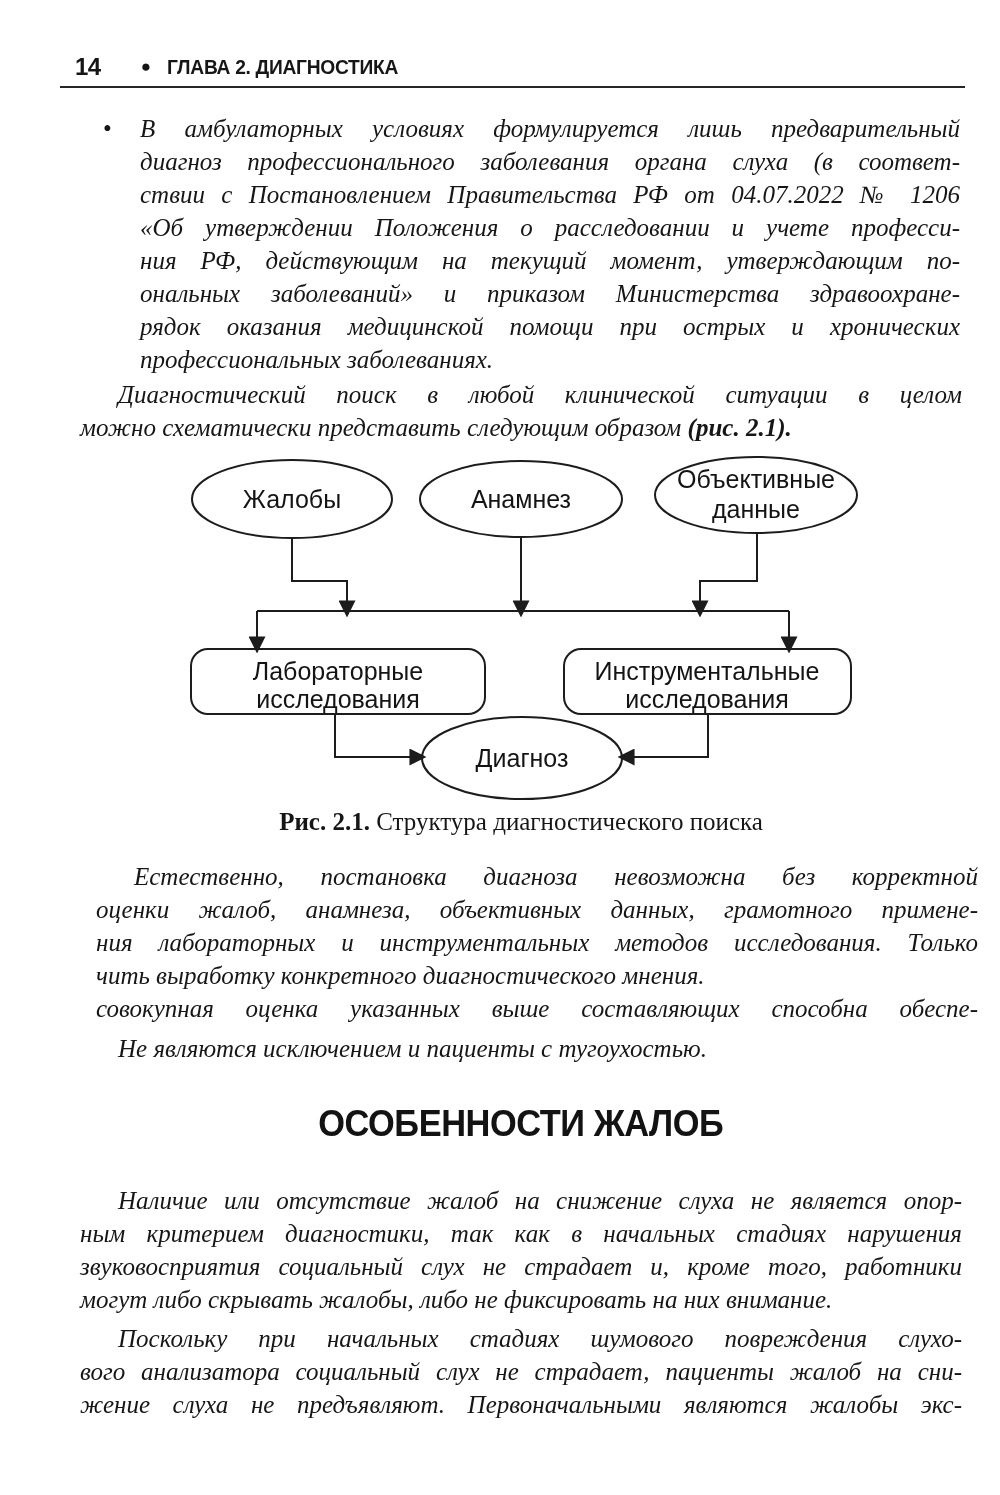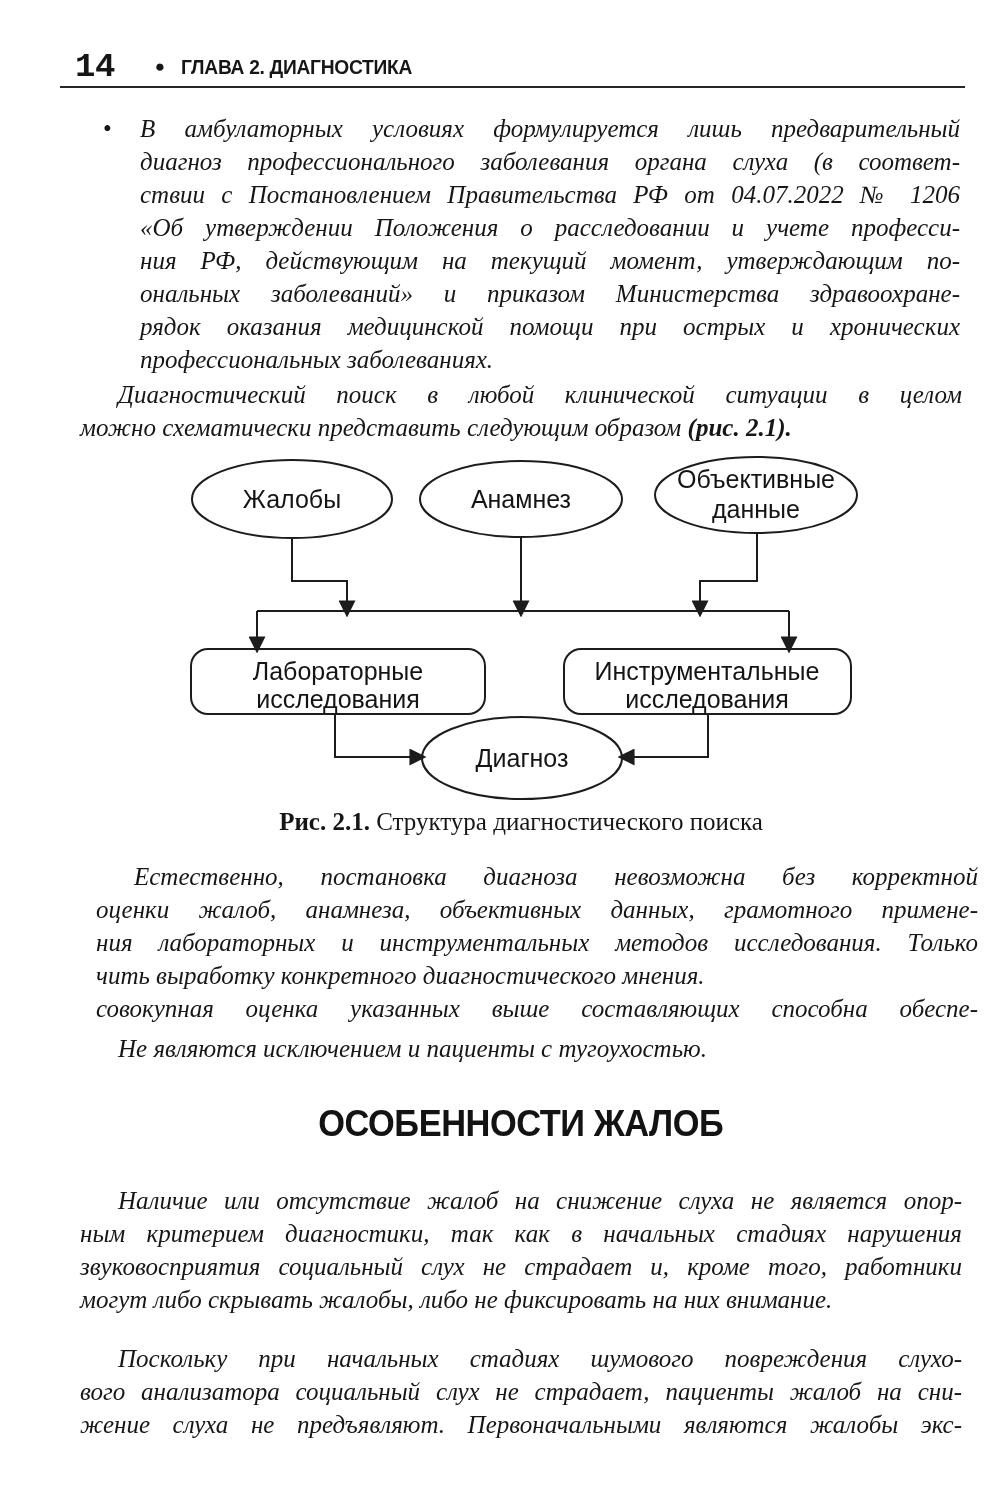--- a/index.html
+++ b/index.html
@@ -3,21 +3,21 @@
 <meta charset="utf-8">
 <style>
   html,body{margin:0;padding:0;background:#ffffff;}
   .page{
     position:relative;width:1000px;height:1495px;background:#ffffff;
     font-family:"Liberation Serif",serif;color:#161616;overflow:hidden;
   }
   
   .hdr{position:absolute;left:75px;top:52px;width:890px;height:30px;
        font-family:"Liberation Sans",sans-serif;font-weight:bold;display:flex;align-items:center;}
-  .hdr .pnum{font-size:34px;letter-spacing:-0.5px;font-family:Liberation Mono, monospace;}
+  .hdr .pnum{font-size:24px;letter-spacing:-0.5px;}
   .hdr .hb{font-size:17px;margin-left:40px;}
   .hdr .chap{font-size:20px;margin-left:16px;letter-spacing:-0.3px;transform:scaleX(0.96);transform-origin:left center;}
   .rule{position:absolute;left:60px;top:86px;width:905px;height:0;border-top:2.5px solid #262626;}
   
   .blk{position:absolute;font-size:25px;line-height:33px;font-style:italic;}
   .jl{text-align:justify;text-align-last:justify;hyphens:none;}
   .jl.last{text-align-last:left;}
   .indent{text-indent:38px;}
   .b{font-weight:bold;}
   .bullet-dot{position:absolute;left:103px;top:112px;font-size:25px;line-height:33px;}
@@ -120,19 +120,19 @@
     <span>ОСОБЕННОСТИ ЖАЛОБ</span>
   </div>
 
   <div class="blk" style="left:80px;top:1184px;width:882px;">
     <div class="jl indent">Наличие или отсутствие жалоб на снижение слуха не является опор-</div>
     <div class="jl">ным критерием диагностики, так как в начальных стадиях нарушения</div>
     <div class="jl">звуковосприятия социальный слух не страдает и, кроме того, работники</div>
     <div class="jl last">могут либо скрывать жалобы, либо не фиксировать на них внимание.</div>
   </div>
 
-  <div class="blk" style="left:80px;top:1322px;width:882px;margin-top:20px;">
+  <div class="blk" style="left:80px;top:1322px;width:882px;">
     <div class="jl indent">Поскольку при начальных стадиях шумового повреждения слухо-</div>
     <div class="jl">вого анализатора социальный слух не страдает, пациенты жалоб на сни-</div>
     <div class="jl">жение слуха не предъявляют. Первоначальными являются жалобы экс-</div>
   </div>
 
 </div>
 
 </body></html>

